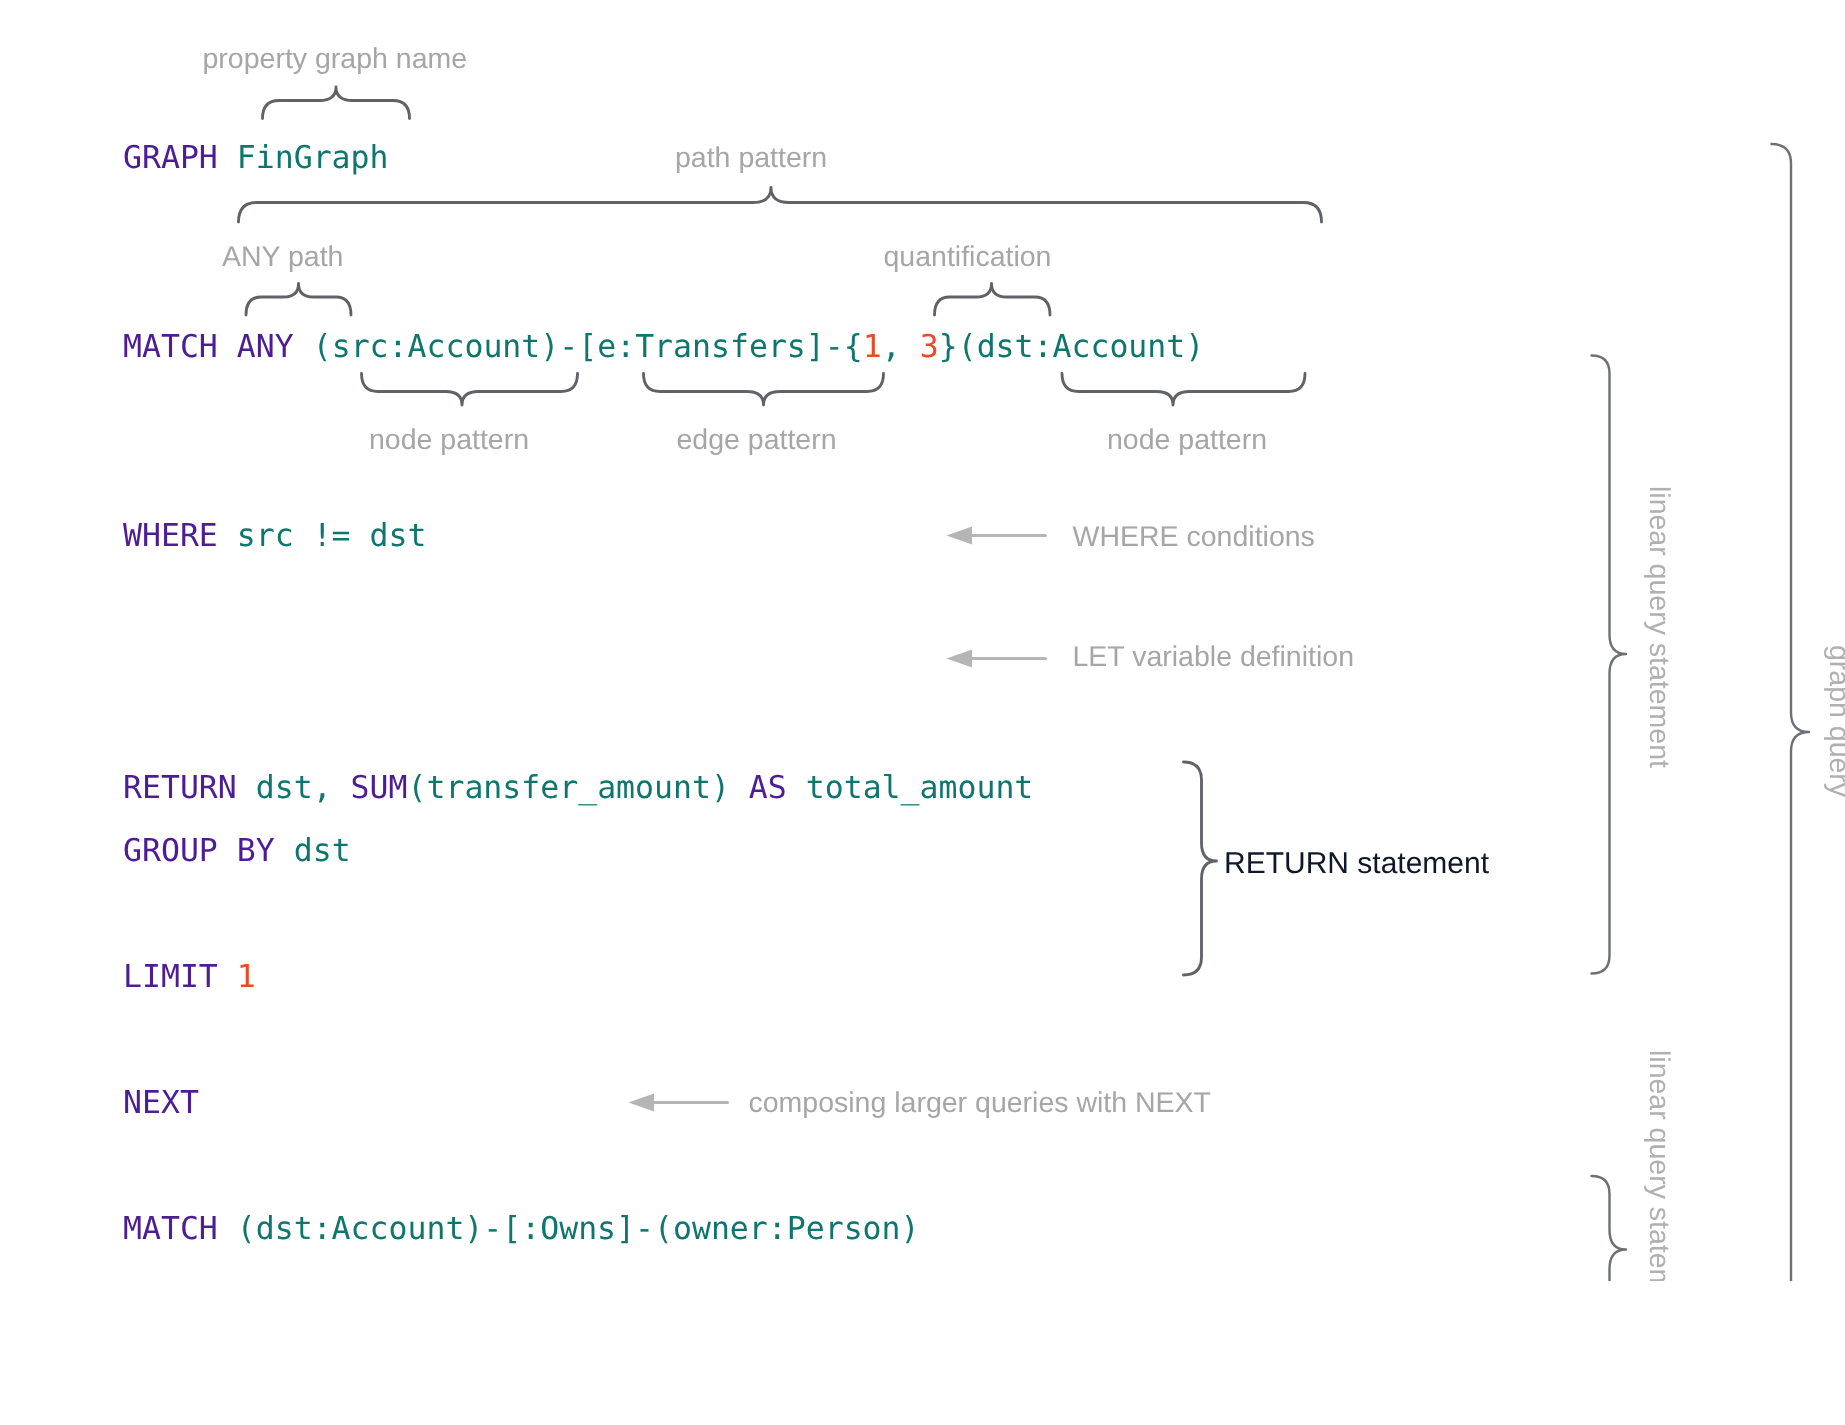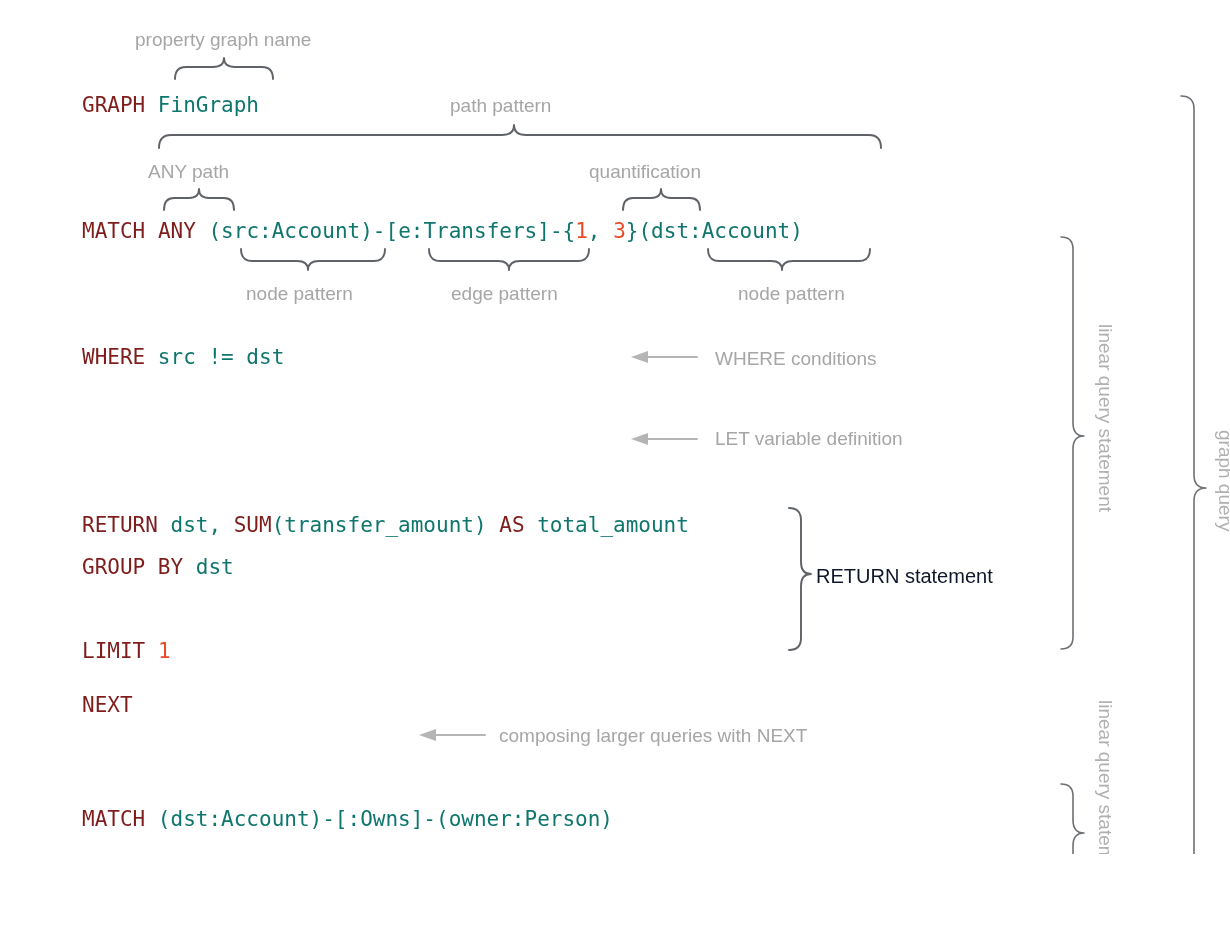--- a/index.html
+++ b/index.html
@@ -21,21 +21,21 @@
   
   .code {
     position: absolute;
     font-family: "DejaVu Sans Mono", monospace;
     font-size: 21px;
     line-height: 26px;
     letter-spacing: 0px;
     white-space: pre;
     color: #202124;
   }
-  .kw  { color: #7f1d1d; }
+  .kw  { color: #4c1d95; }
   .num { color: #ea4a25; }
   .pn  { color: #0f766e; }
 
   
   .ann {
     position: absolute;
     font-family: "Liberation Sans", sans-serif;
     font-size: 19px;
     line-height: 22px;
     color: #a6a6a6;
@@ -164,18 +164,18 @@
   <div class="code" style="left:35px; top:344px;"><span class="kw">WHERE</span><span class="pn"> src != dst</span></div>
 
 
   <div class="code" style="left:35px; top:512px;"><span class="kw">RETURN</span><span class="pn"> dst, </span><span class="kw">SUM</span><span class="pn">(transfer_amount) </span><span class="kw">AS</span><span class="pn"> total_amount</span></div>
 
   <div class="code" style="left:35px; top:554px;"><span class="kw">GROUP BY</span><span class="pn"> dst</span></div>
 
 
   <div class="code" style="left:35px; top:638px;text-align:right;"><span class="kw">LIMIT</span><span class="pn"> </span><span class="num">1</span></div>
 
-  <div class="code" style="left:35px; top:692px;"><span class="kw">NEXT</span></div>
+  <div class="code" style="left:35px; top:722px;"><span class="kw">NEXT</span></div>
 
   <div class="code" style="left:35px; top:806px;"><span class="kw">MATCH</span><span class="pn"> (dst:Account)-[:Owns]-(owner:Person)</span></div>
 
 
 </div>
 
 </body></html>

